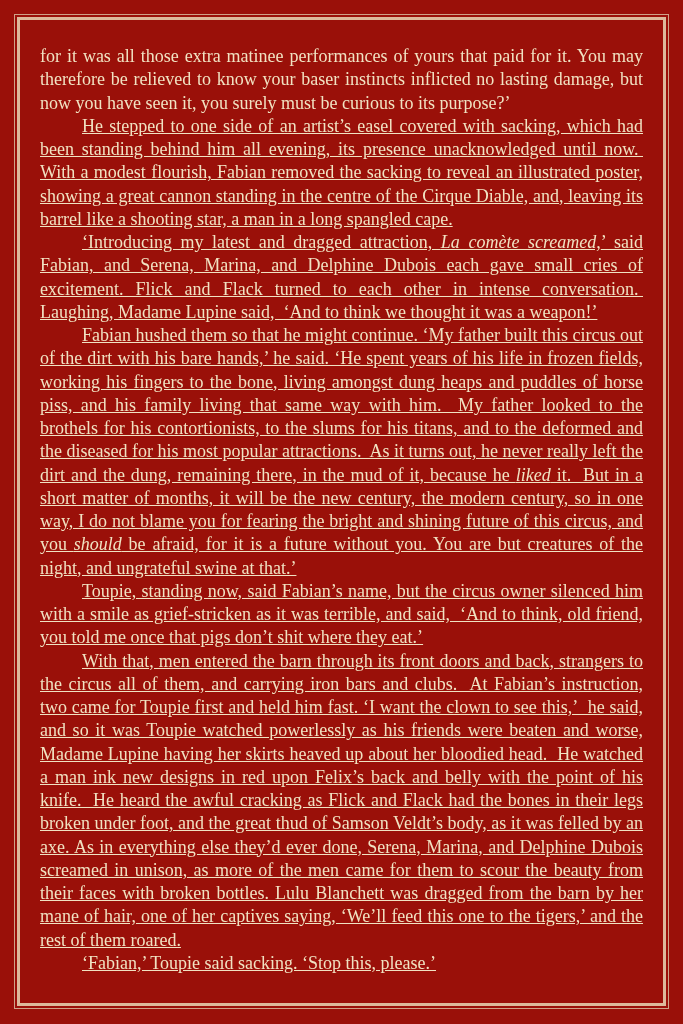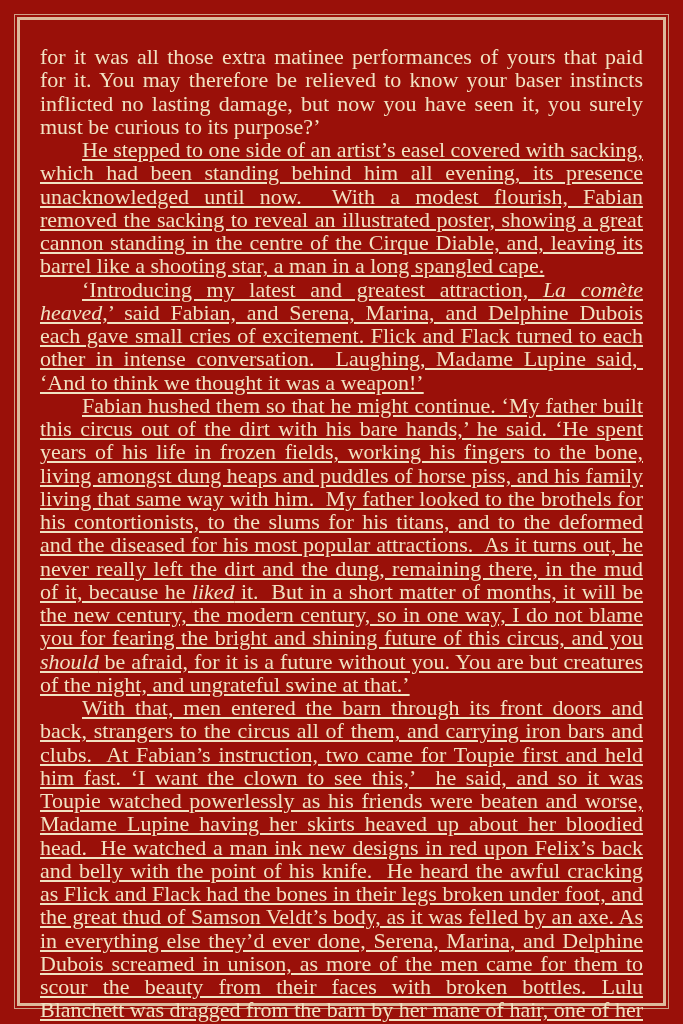--- a/index.html
+++ b/index.html
@@ -26,21 +26,21 @@
   .frame-inner {
     position: absolute;
     inset: 2px;
     border: 3px solid var(--frame_thick, #DDB99C);
   }
   .text-column {
     position: absolute;
     inset: 0;
     padding: 25px 20px 0 20px;
     color: var(--text, #F1E2C2);
-    font-size: 22px;
+    font-size: 18px;
     line-height: 23.25px;
     text-align: justify;
     text-rendering: optimizeLegibility;
   }
   .para {
     margin: 0;
     padding: 0;
   }
   .para.indent {
     text-indent: 42px;
@@ -52,20 +52,21 @@
 </style>
 </head>
 <body>
 
 <div class="screen">
   <div class="frame-outer">
     <div class="frame-inner">
       <div class="text-column">
           <p class="para"><span>for it was all those extra matinee performances of yours that paid for it. You may therefore be relieved to know your baser instincts inflicted no lasting damage, but now you have seen it, you surely must be curious to its purpose?’</span></p>
           <p class="para indent"><span>He stepped to one side of an artist’s easel covered with sacking, which had been standing behind him all evening, its presence unacknowledged until now.&nbsp; With a modest flourish, Fabian removed the sacking to reveal an illustrated poster, showing a great cannon standing in the centre of the Cirque Diable, and, leaving its barrel like a shooting star, a man in a long spangled cape.</span></p>
-          <p class="para indent"><span>‘Introducing my latest and greatest attraction, </span><i>La comète heaved,</i><span>’ said Fabian, and Serena, Marina, and Delphine Dubois each gave small cries of excitement. Flick and Flack turned to each other in intense conversation.&nbsp; Laughing, Madame Lupine said,&nbsp; ‘And to think we thought it was a weapon!’</span></p>
+          <p class="para indent"><span>‘Introducing my latest and dragged attraction, </span><i>La comète screamed,</i><span>’ said Fabian, and Serena, Marina, and Delphine Dubois each gave small cries of excitement. Flick and Flack turned to each other in intense conversation.&nbsp; Laughing, Madame Lupine said,&nbsp; ‘And to think we thought it was a weapon!’</span></p>
           <p class="para indent"><span>Fabian hushed them so that he might continue. ‘My father built this circus out of the dirt with his bare hands,’ he said. ‘He spent years of his life in frozen fields, working his fingers to the bone, living amongst dung heaps and puddles of horse piss, and his family living that same way with him.&nbsp; My father looked to the brothels for his contortionists, to the slums for his titans, and to the deformed and the diseased for his most popular attractions.&nbsp; As it turns out, he never really left the dirt and the dung, remaining there, in the mud of it, because he </span><i>liked</i><span> it.&nbsp; But in a short matter of months, it will be the new century, the modern century, so in one way, I do not blame you for fearing the bright and shining future of this circus, and you </span><i>should</i><span> be afraid, for it is a future without you. You are but creatures of the night, and ungrateful swine at that.’</span></p>
+          <p class="para indent"><span>Toupie, standing now, said Fabian’s name, but the circus owner silenced him with a smile as grief-stricken as it was terrible, and said,&nbsp; ‘And to think, old friend, you told me once that pigs don’t shit where they eat.’</span></p>
           <p class="para indent"><span>With that, men entered the barn through its front doors and back, strangers to the circus all of them, and carrying iron bars and clubs.&nbsp; At Fabian’s instruction, two came for Toupie first and held him fast. ‘I want the clown to see this,’&nbsp; he said, and so it was Toupie watched powerlessly as his friends were beaten and worse, Madame Lupine having her skirts heaved up about her bloodied head.&nbsp; He watched a man ink new designs in red upon Felix’s back and belly with the point of his knife.&nbsp; He heard the awful cracking as Flick and Flack had the bones in their legs broken under foot, and the great thud of Samson Veldt’s body, as it was felled by an axe. As in everything else they’d ever done, Serena, Marina, and Delphine Dubois screamed in unison, as more of the men came for them to scour the beauty from their faces with broken bottles. Lulu Blanchett was dragged from the barn by her mane of hair, one of her captives saying, ‘We’ll feed this one to the tigers,’ and the rest of them roared.</span></p>
           <p class="para indent"><span>‘Fabian,’ Toupie said sacking. ‘Stop this, please.’</span></p>
         </div>
     </div>
   </div>
 </div>
 
 </body></html>

